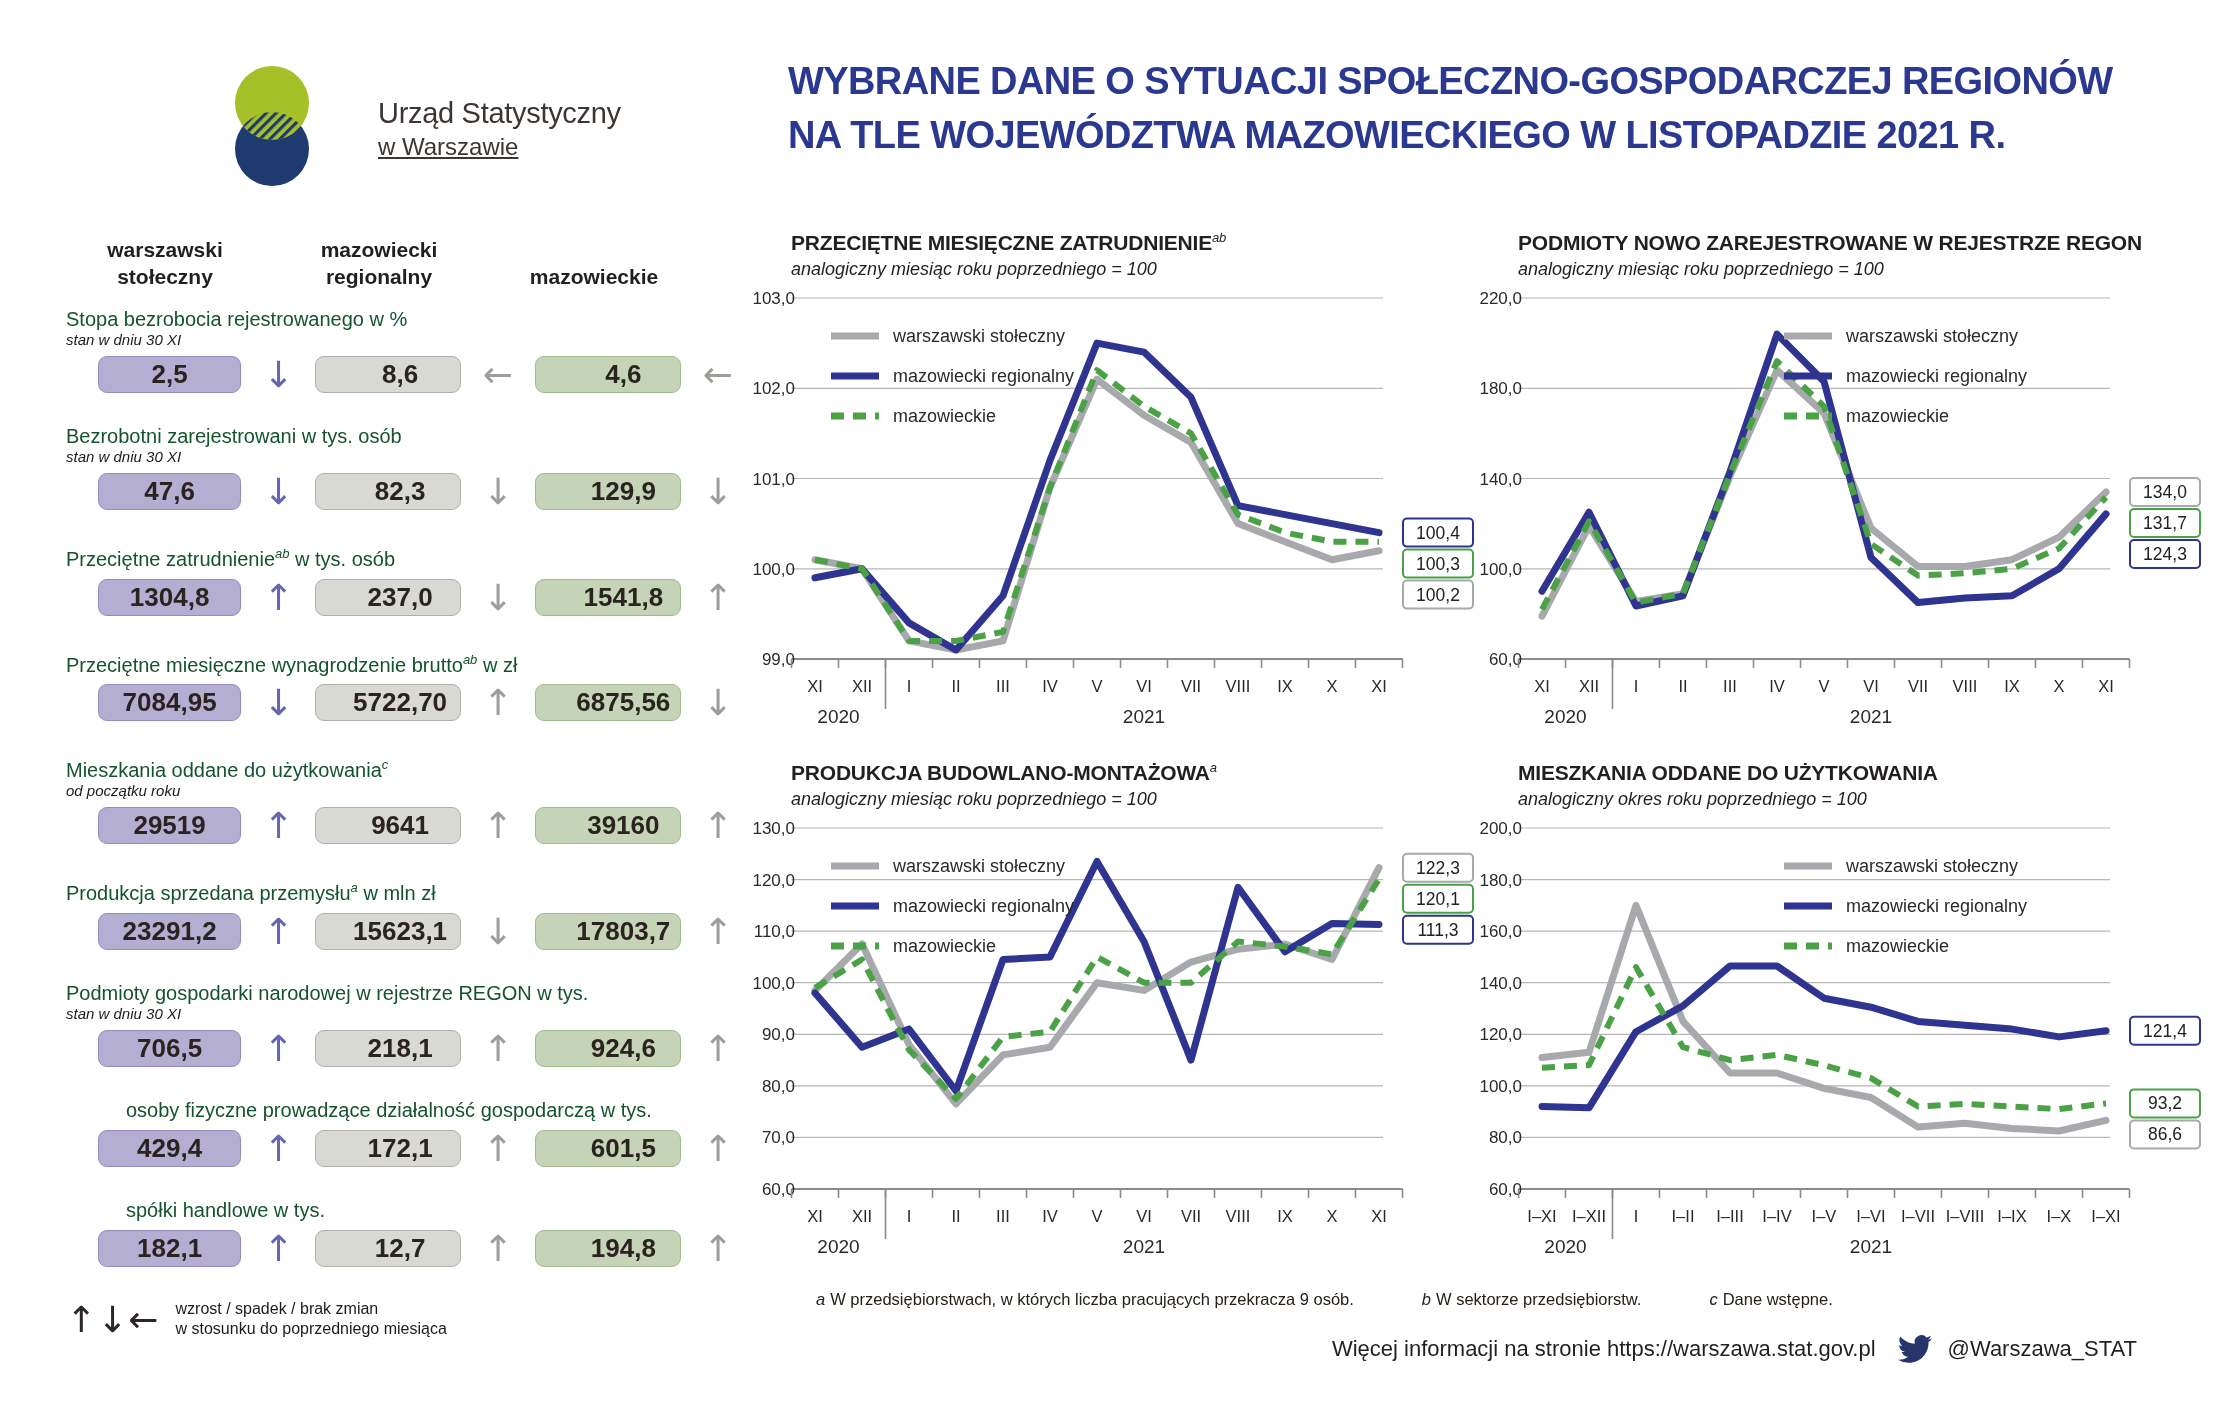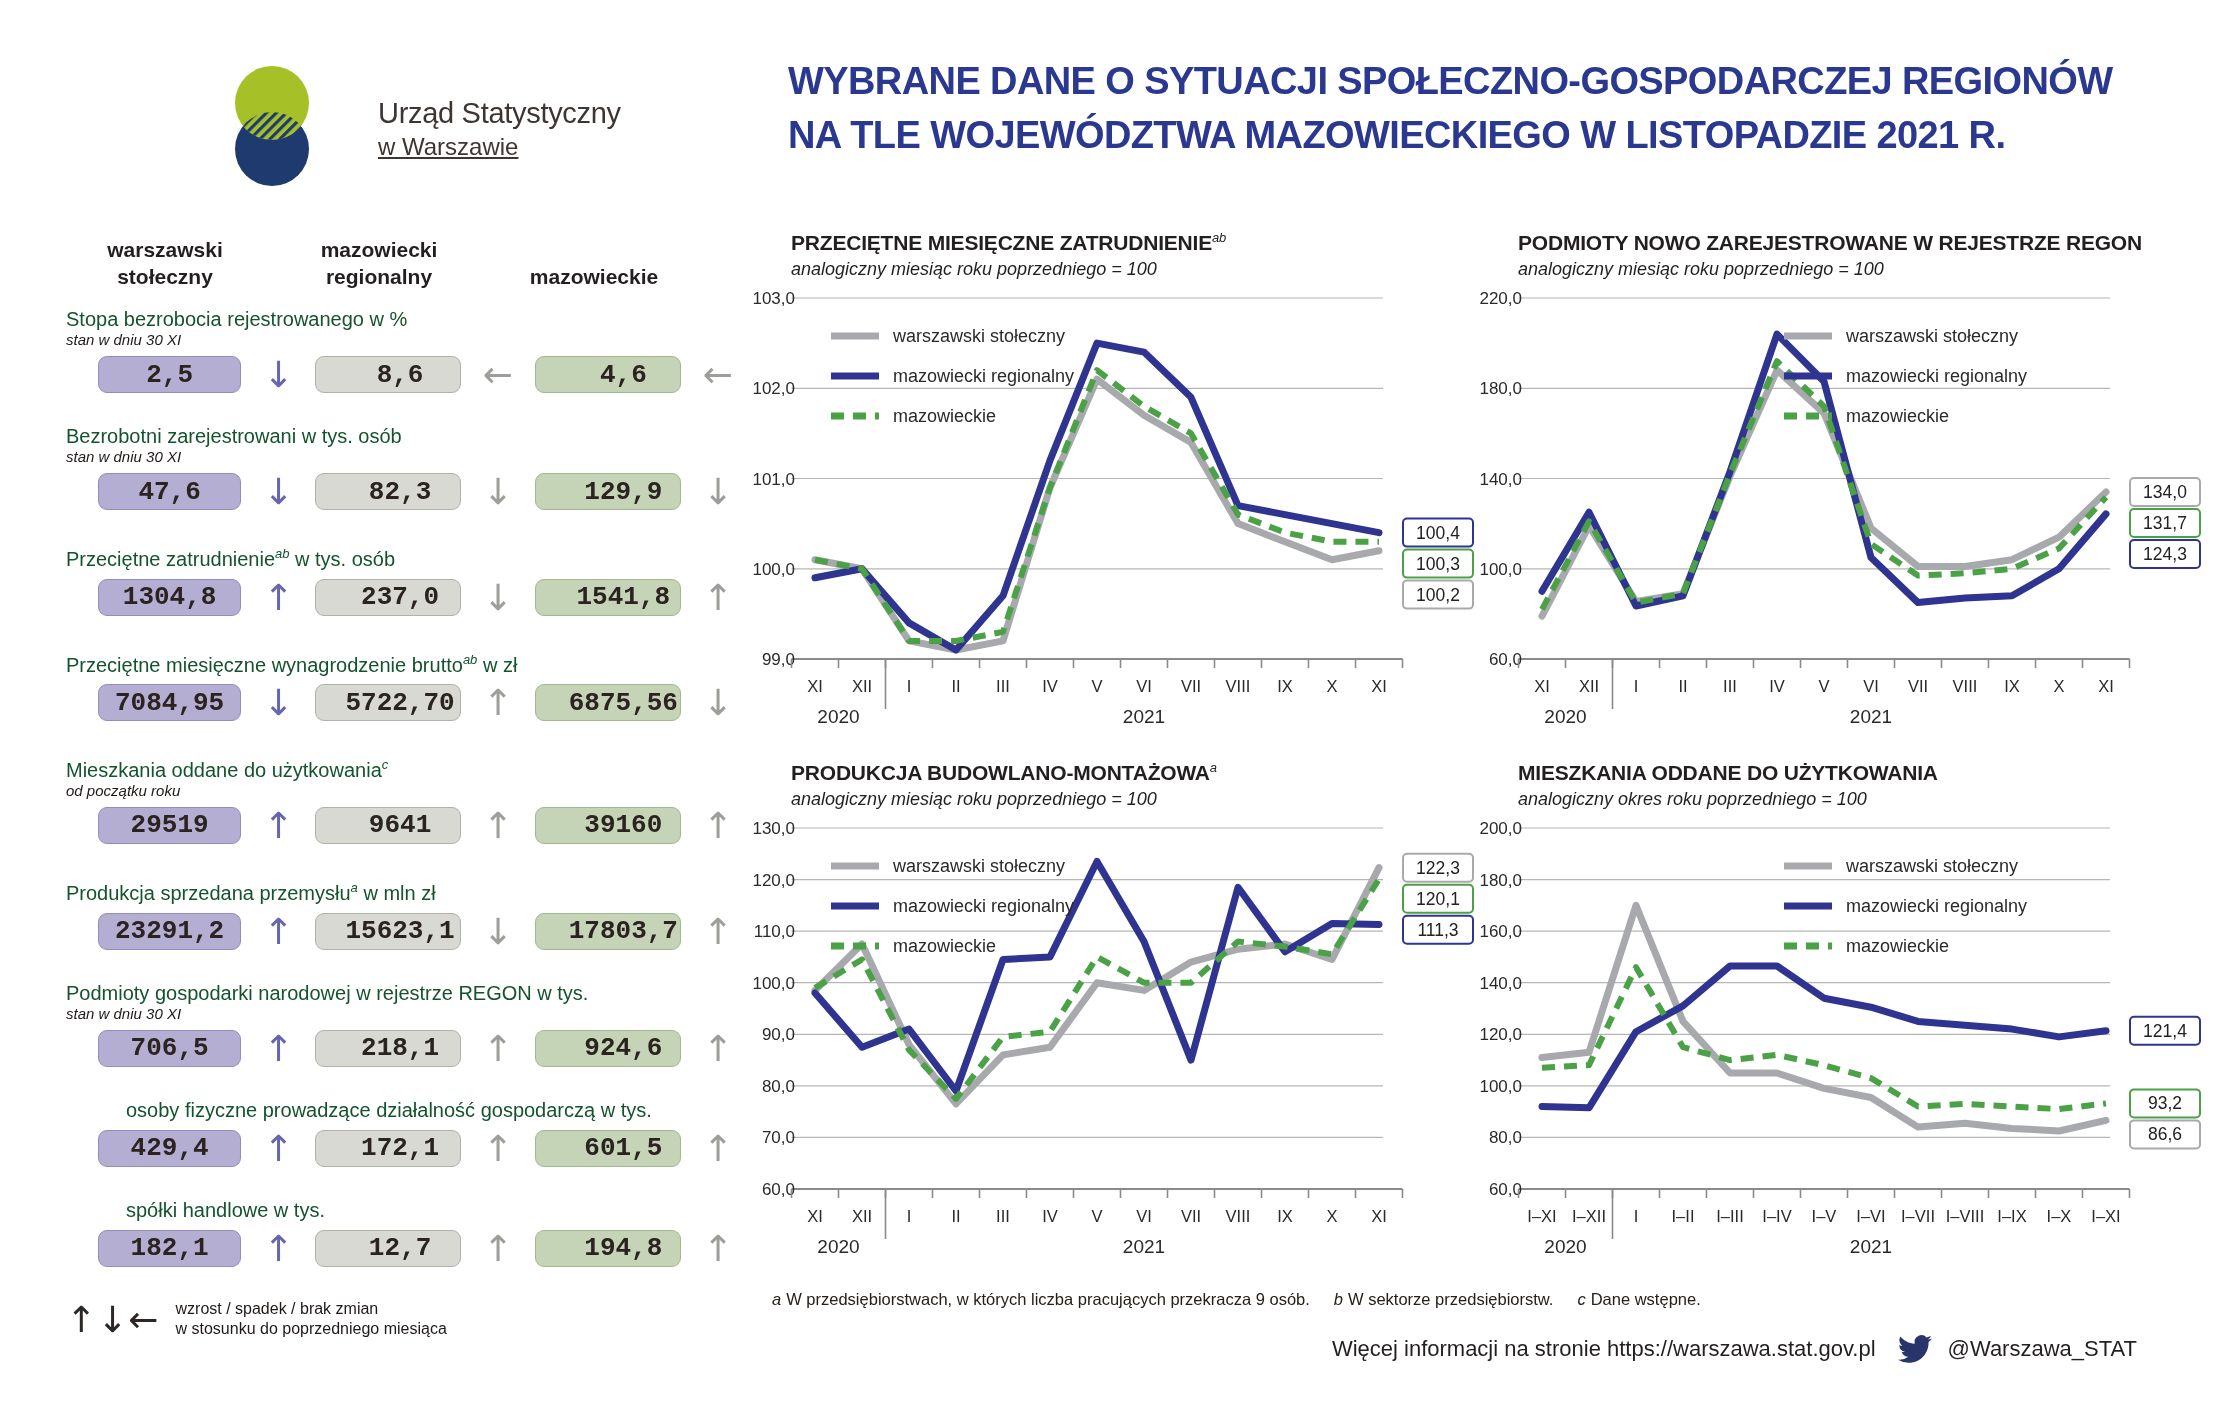--- a/index.html
+++ b/index.html
@@ -28,21 +28,21 @@
   .th{position:absolute; width:230px; text-align:center; font-weight:bold; font-size:21px;
       line-height:27px; white-space:pre-line;}
   .th.c0{left:10px;} .th.c1{left:224px;} .th.c2{left:439px; top:27px;}
   .row{margin-bottom:32px;}
   .r-label{font-size:20px; line-height:23px; margin-left:26px; color:#14532d;}
   .row.ind .r-label{margin-left:86px;}
   .r-label sup{font-style:italic; font-size:13px;}
   .r-sub{font-style:italic; font-size:15px; line-height:17px; margin-left:26px; color:#1f1a17;}
   .vals{display:flex; align-items:center; margin-left:58px; margin-top:8px;}
   .vbox{width:156px; height:37px; border-radius:9px; border:1.6px solid; font-weight:bold;
-        font-size:26px; display:flex; align-items:center; justify-content:center; color:#2a2320;font-family:Liberation Mono, monospace;}
+        font-size:26px; display:flex; align-items:center; justify-content:center; color:#2a2320;}
   .vbox.k0{background:var(--box-purple); border-color:var(--box-purple-border);}
   .vbox.k1{background:var(--box-gray); border-color:var(--box-gray-border);padding-left:24px;}
   .vbox.k2{background:var(--box-green); border-color:var(--box-green-border);padding-left:31px;}
   .tarrow{width:81px; text-align:center; font-family:"DejaVu Sans",sans-serif; font-size:36px;
           line-height:37px; font-weight:normal;}
   .tarrow.k0{color:var(--arrow-purple);} .tarrow.k1,.tarrow.k2{color:var(--arrow-gray);}
   .tlegend{display:flex; margin-left:26px; margin-top:16px; align-items:center;}
   .tlegend .arr{font-family:"DejaVu Sans",sans-serif; font-size:36px; color:#2c2724; letter-spacing:1px;}
   .tlegend .txt{font-size:16px; line-height:20px; margin-left:16px; color:#1f1a17;}
 
@@ -51,21 +51,21 @@
   .chart.p00{left:735px; top:230px;} .chart.p01{left:1462px; top:230px;}
   .chart.p10{left:735px; top:760px;} .chart.p11{left:1462px; top:760px;}
   .c-title{font-size:21px; font-weight:bold; margin-left:56px; letter-spacing:-0.2px;}
   .c-title sup{font-style:italic; font-size:13px; font-weight:normal;}
   .c-sub{font-style:italic; font-size:18px; margin-left:56px; margin-top:4px;}
   .plot{display:block; margin-top:6px;}
   .plot text{font-family:"Liberation Sans",sans-serif;}
 
   
   .footnotes{position:absolute; left:772px; top:1290px; font-size:16.5px; color:#262019;}
-  .fn-seg{margin-right:24px;}
+  .fn-seg{margin-right:24px;margin-left:44px;}
   .fn-seg i{font-style:italic; margin-right:5px;}
   .footer{position:absolute; top:1332px; right:84px; display:flex; align-items:center; font-size:22px;}
   .footer .bird{margin:0 12px 0 18px;}
 </style>
 </head>
 <body>
 
 <div class="page">
 
   <div class="logo">

